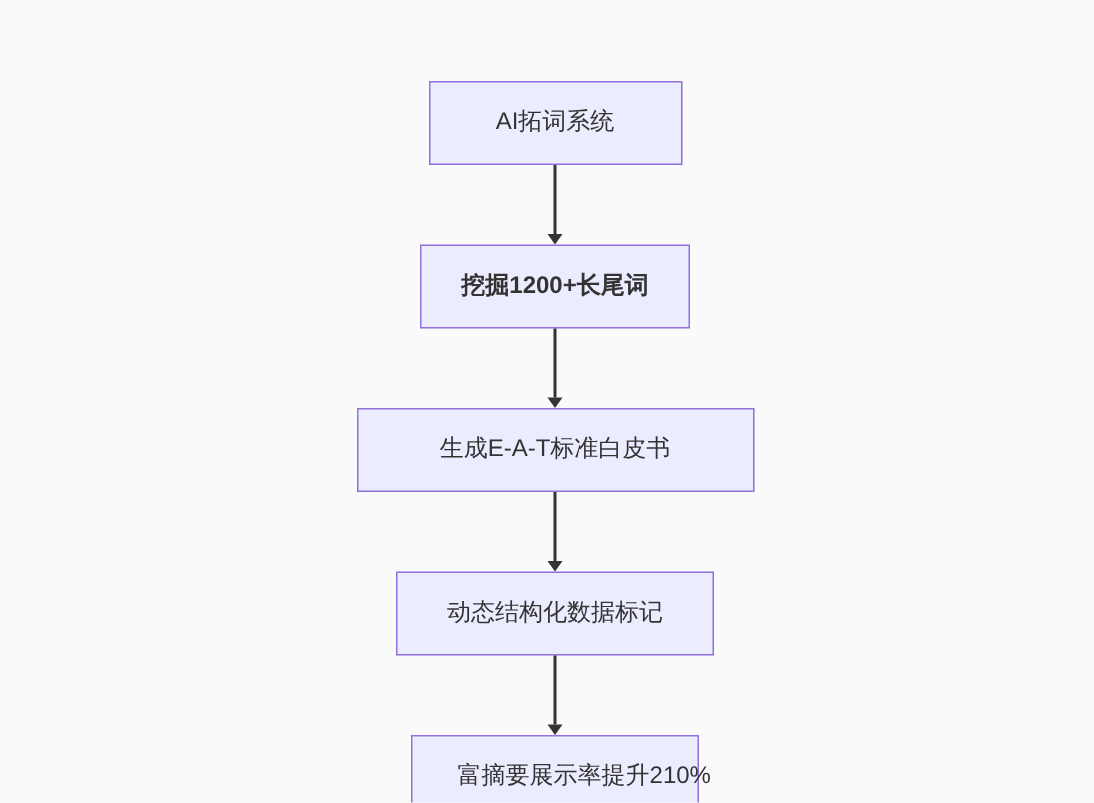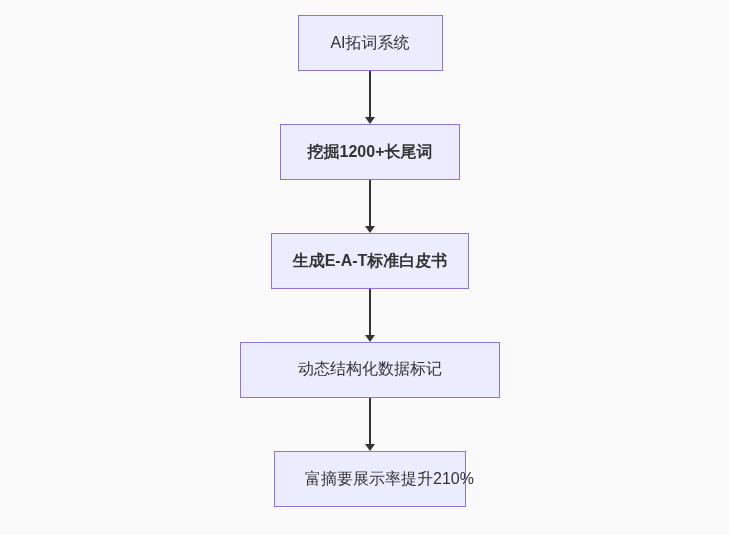--- a/index.html
+++ b/index.html
@@ -30,24 +30,24 @@
     border: 1.5px solid var(--node-border);
     color: var(--node-text);
     display: flex;
     align-items: center;
     justify-content: center;
     font-size: 16px;
     line-height: 1;
     white-space: nowrap;
     flex: 0 0 auto;
   }
-  .node-0 { width: 145px; }
+  .node-0 { width: 169px; margin-top: 39px; }
   .node-1 { width: 180px; font-weight: bold; }
-  .node-2 { width: 198px; font-weight: bold; }
-  .node-3 { width: 260px; font-family: Liberation Mono, monospace; }
+  .node-2 { width: 265px; }
+  .node-3 { width: 212px; }
   .node-4 { width: 192px; padding-left: 39px; }
 
   .connector {
     height: 53px;
     display: flex;
     flex-direction: column;
     align-items: center;
     flex: 0 0 auto;
   }
   .connector .line {

